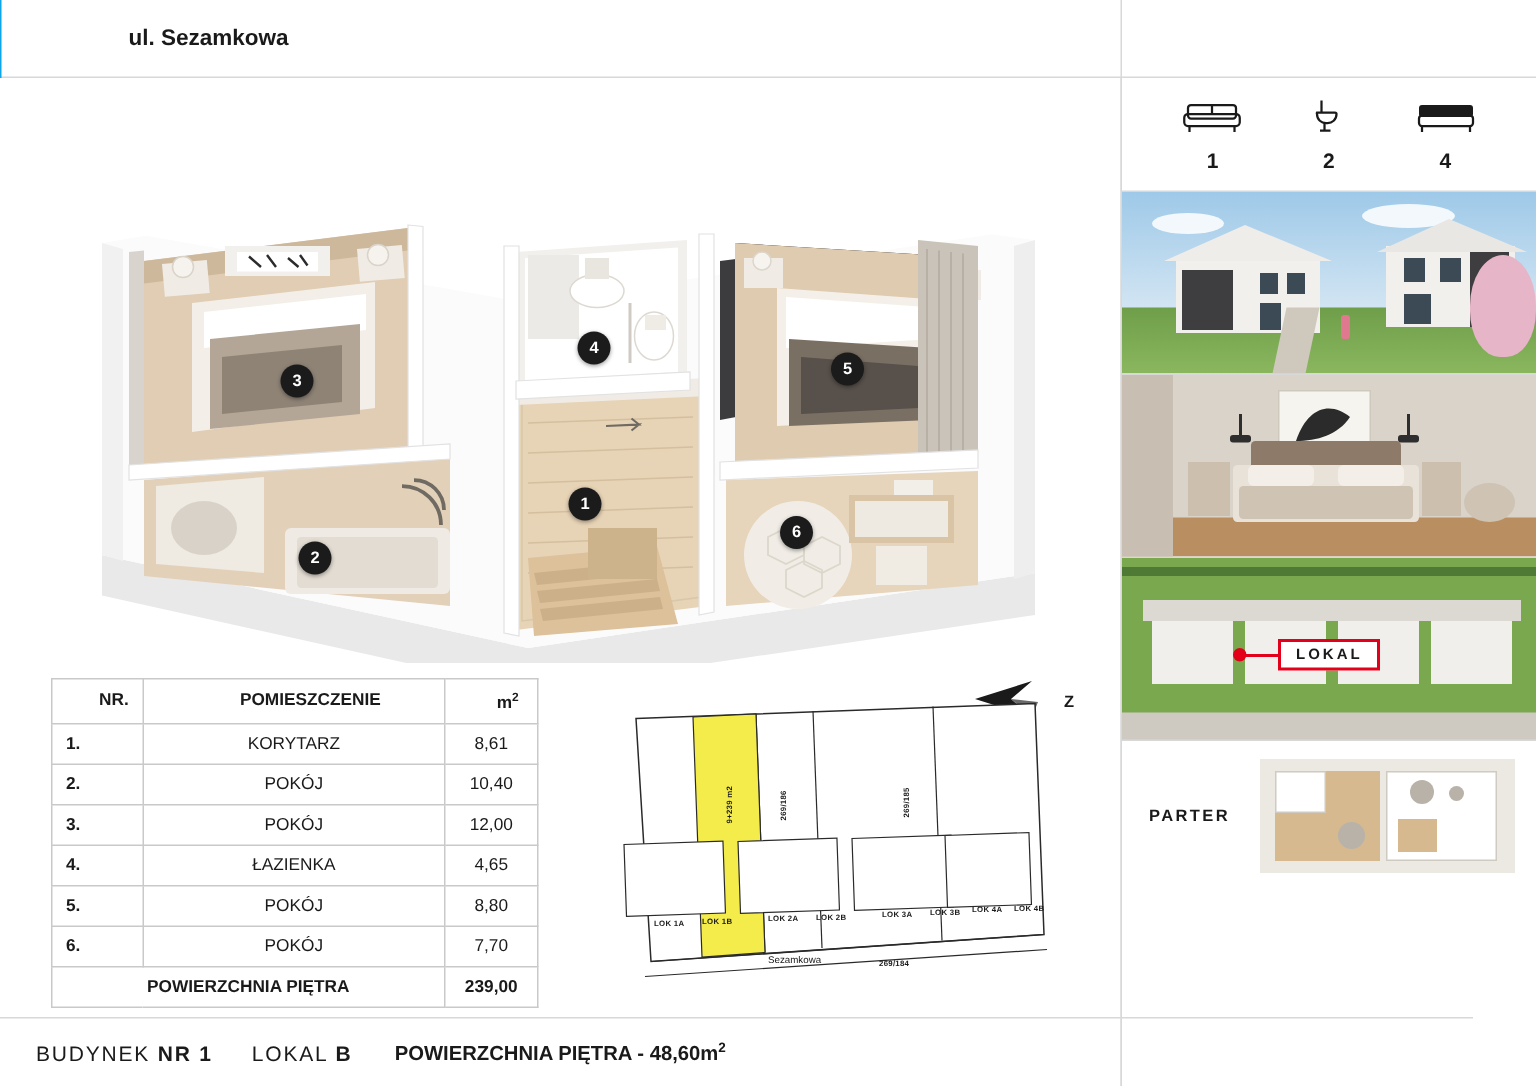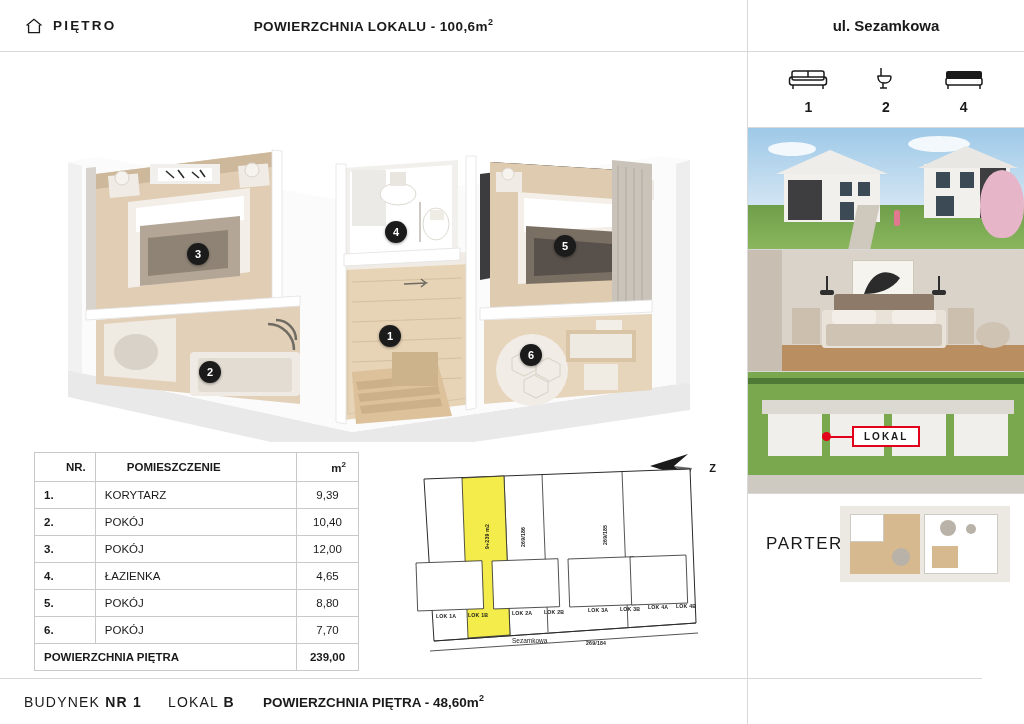--- a/index.html
+++ b/index.html
@@ -116,21 +116,21 @@
     padding:3px 10px;
   }
   .lokal-pin {
     position:absolute; width:9px; height:9px; background:#e2001a; border-radius:50%;
   }
   .lokal-line { position:absolute; background:#e2001a; height:2px; }
 
   
   .ph4 { position:relative; height:100px; display:flex; align-items:center; }
   .ph4-label {
-    width:92px; padding-left:18px; font-size:17px; font-weight:400; letter-spacing:1.6px;
+    width:92px; padding-left:18px; font-size:11px; font-weight:700; letter-spacing:1.6px;
   }
   .ph4-plan { position:relative; width:170px; height:76px; background:#ece9e3; overflow:hidden; }
   .ph4-room { position:absolute; background:#ffffff; border:1px solid #cfcac2; }
   .ph4-wood { position:absolute; background:#d6b98f; }
   .ph4-dot { position:absolute; background:#b8b2a8; border-radius:50%; }
 
   
   .plan3d { position:absolute; left:0; top:52px; width:747px; height:390px; }
   .plan-svg { position:absolute; left:0; top:0; }
   .marker {
@@ -139,21 +139,21 @@
     display:flex; align-items:center; justify-content:center;
     box-shadow:0 1px 3px rgba(0,0,0,.4);
   }
 
   
   .tbl {
     position:absolute; left:34px; top:452px; width:325px;
     border-collapse:collapse; font-size:11.5px;
   }
   .tbl td, .tbl th {
-    border:1px solid #c9c9c9; padding:7px 9px; text-align:left;
+    border:1px solid #c9c9c9; padding:7px 9px; text-align:center;
     height:26px; background:#fff;
   }
   .tbl th { font-weight:700; font-size:11.5px;padding-left:31px; }
   .tbl .c-nr { width:40px; text-align:left; font-weight:700; }
   .tbl .c-area { width:62px; text-align:center; }
   .tbl th.c-area { text-align:center; }
   .tbl th.c-area sup { font-size:8px; }
   .tbl .row-total td { font-weight:700; }
   .tbl .room { font-weight:400; }
 
@@ -171,34 +171,20 @@
   .divider-v {
     position:absolute; left:747px; top:0; width:1px; height:724px; background:#d8d8d8;
   }
 </style>
 </head>
 <body>
 
 <div class="page">
 
   <div class="header">
-    <div class="hdr-left">
-      <div class="hdr-floor">
-        <span>
-          <svg class="home-icon" viewBox="0 0 24 24" fill="none" stroke="#1a1a1a" stroke-width="1.6">
-            <path d="M3 11.5L12 4l9 7.5"></path>
-              <path d="M5.5 10.5V20h13v-9.5"></path>
-          </svg>
-        </span>
-        <span class="label">PIĘTRO</span>
-      </div>
-      <div class="hdr-area">
-        <span>POWIERZCHNIA LOKALU - 100,6m</span><sup>2</sup>
-      </div>
-    </div>
     <div class="hdr-right">ul. Sezamkowa</div>
   </div>
 
   <div class="right-col">
 
     <div class="icon-row">
       <div class="icon-cell">
         <span>
           <svg width="40" height="26" viewBox="0 0 40 26" fill="none" stroke="#1a1a1a" stroke-width="1.5">
             <rect x="4" y="6" width="32" height="9" rx="2"></rect>
@@ -446,21 +432,21 @@
       <tr>
         <th class="c-nr">NR.</th>
         <th>POMIESZCZENIE</th>
         <th class="c-area"><span>m</span><sup>2</sup></th>
       </tr>
     </thead>
     <tbody>
       <tr>
         <td class="c-nr">1.</td>
         <td class="room">KORYTARZ</td>
-        <td class="c-area">9,39</td>
+        <td class="c-area">8,61</td>
       </tr>
       <tr>
         <td class="c-nr">2.</td>
         <td class="room">POKÓJ</td>
         <td class="c-area">10,40</td>
       </tr>
       <tr>
         <td class="c-nr">3.</td>
         <td class="room">POKÓJ</td>
         <td class="c-area">12,00</td>

